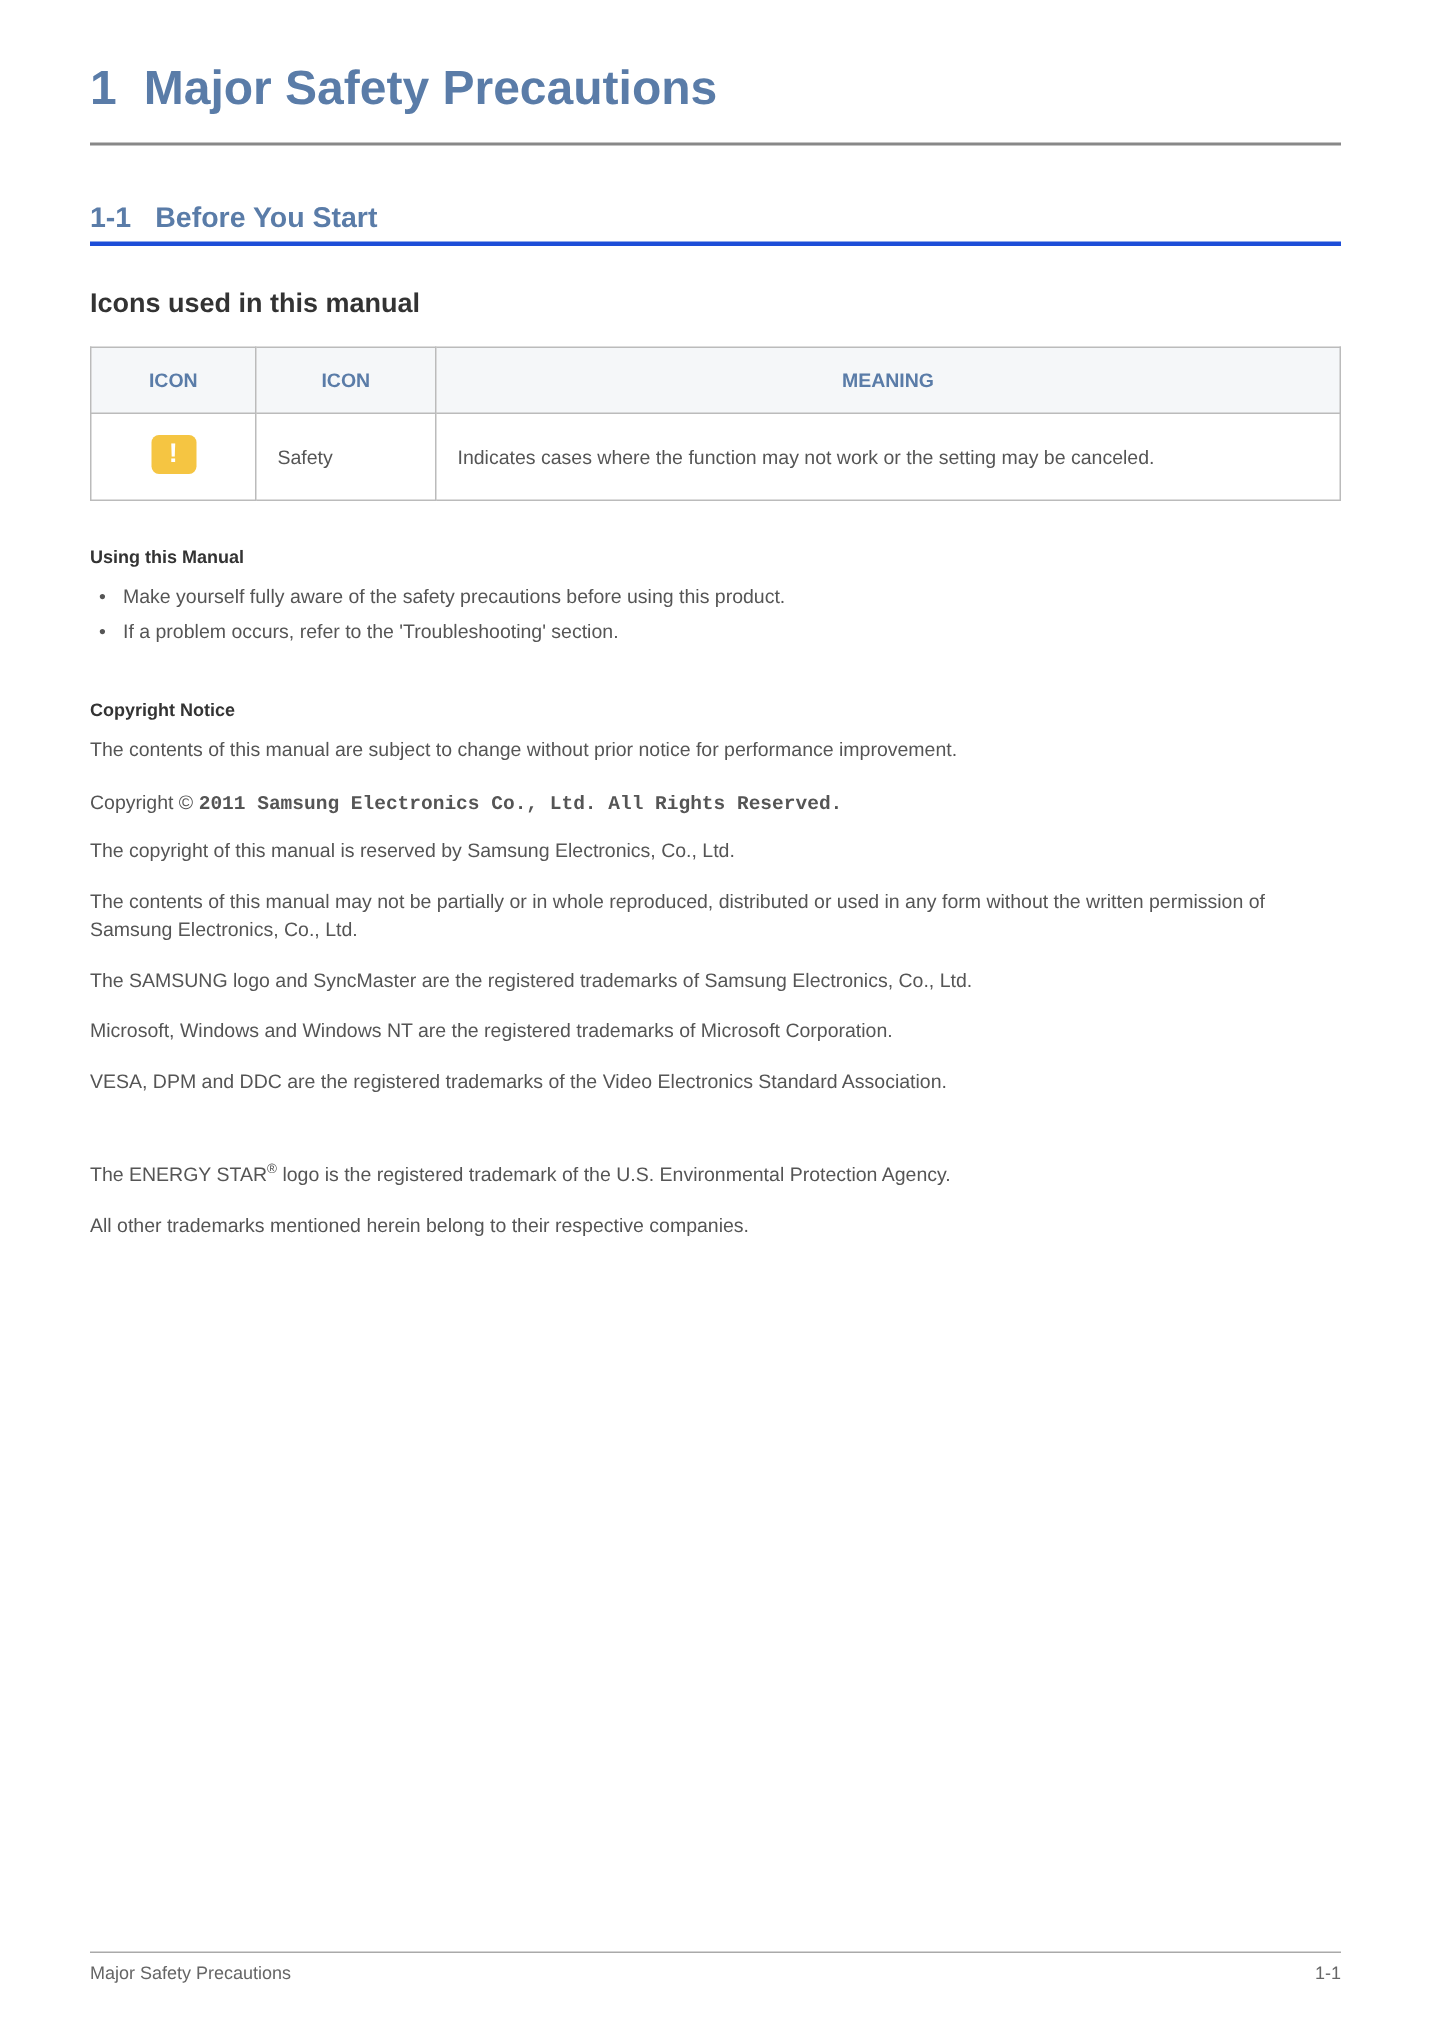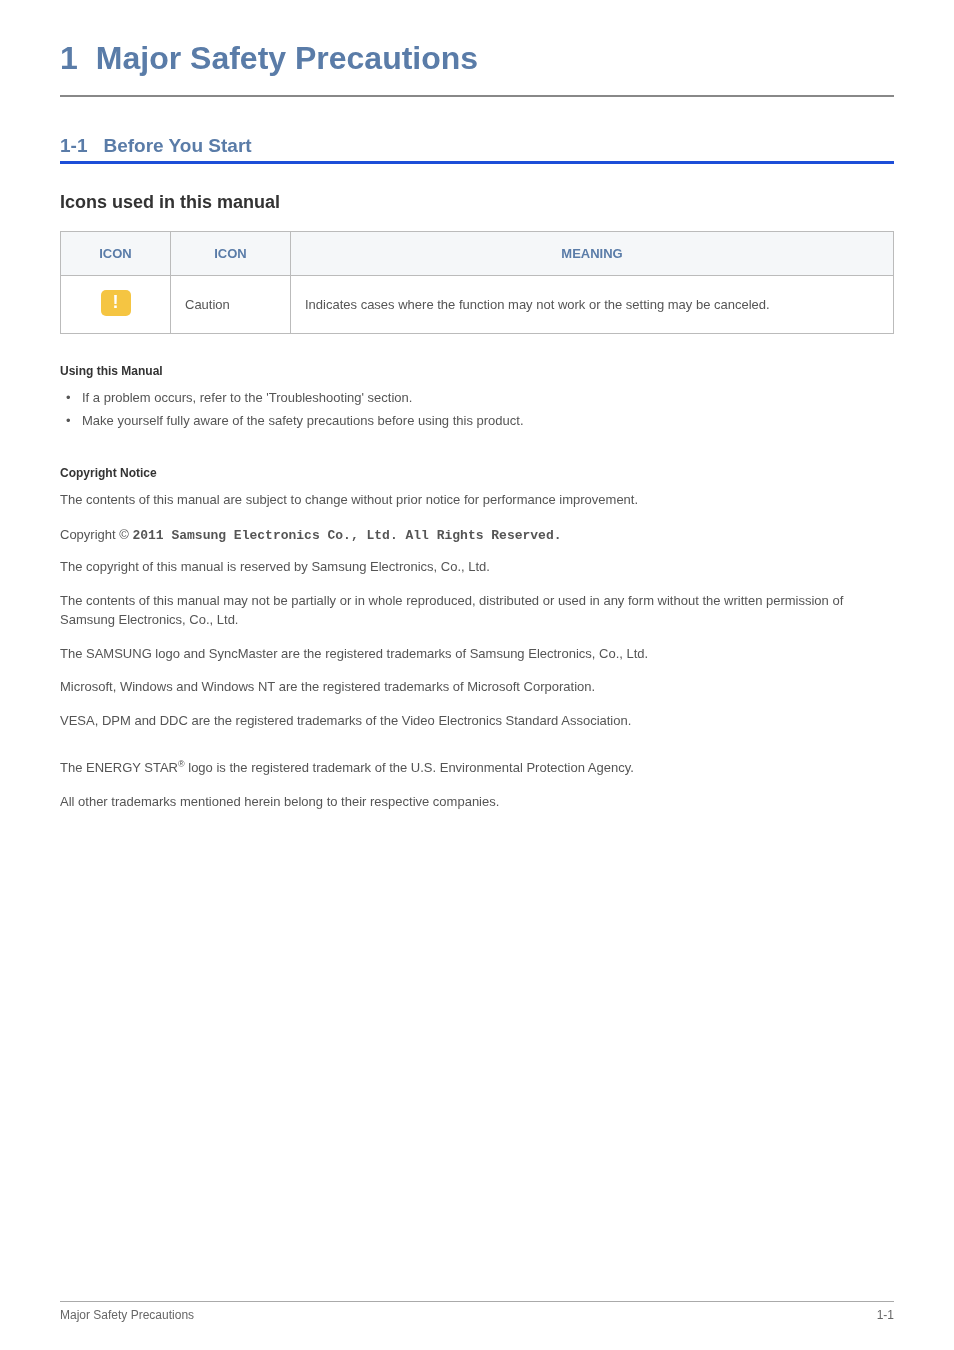--- a/index.html
+++ b/index.html
@@ -182,46 +182,46 @@
       <th>ICON</th>
       <th>ICON</th>
       <th>MEANING</th>
     </tr>
   </thead>
   <tbody>
     <tr>
       <td class="icon-cell">
         <span class="caution-icon"></span>
       </td>
-      <td>Caution</td>
+      <td>Safety</td>
       <td>Indicates cases where the function may not work or the setting may be canceled.</td>
     </tr>
   </tbody>
 </table>
 
 <h3 class="subsection-title-2">Using this Manual</h3>
 <ul class="bullets">
+  <li>Make yourself fully aware of the safety precautions before using this product.</li>
   <li>If a problem occurs, refer to the 'Troubleshooting' section.</li>
-  <li>Make yourself fully aware of the safety precautions before using this product.</li>
 </ul>
 
 <h3 class="subsection-title-2" style="margin-top:34px;">Copyright Notice</h3>
 <p class="body">The contents of this manual are subject to change without prior notice for performance improvement.</p>
 
 <p class="copyright-line">
   <span>Copyright © </span><span class="copyright-bold">2011 Samsung Electronics Co., Ltd. All Rights Reserved.</span>
 </p>
 
 <p class="body">The copyright of this manual is reserved by Samsung Electronics, Co., Ltd.</p>
 <p class="body">The contents of this manual may not be partially or in whole reproduced, distributed or used in any form without the written permission of Samsung Electronics, Co., Ltd.</p>
 <p class="body">The SAMSUNG logo and SyncMaster are the registered trademarks of Samsung Electronics, Co., Ltd.</p>
 <p class="body">Microsoft, Windows and Windows NT are the registered trademarks of Microsoft Corporation.</p>
 <p class="body">VESA, DPM and DDC are the registered trademarks of the Video Electronics Standard Association.</p>
 
-<p class="body" style="margin-top:28px;">
+<p class="body" style="margin-top:43px;">
   <span>The ENERGY STAR</span><sup>®</sup><span> logo is the registered trademark of the U.S. Environmental Protection Agency.</span>
 </p>
 <p class="body">All other trademarks mentioned herein belong to their respective companies.</p>
 
 <div class="footer">
   <span>Major Safety Precautions</span>
   <span>1-1</span>
 </div>
 
 </body></html>

